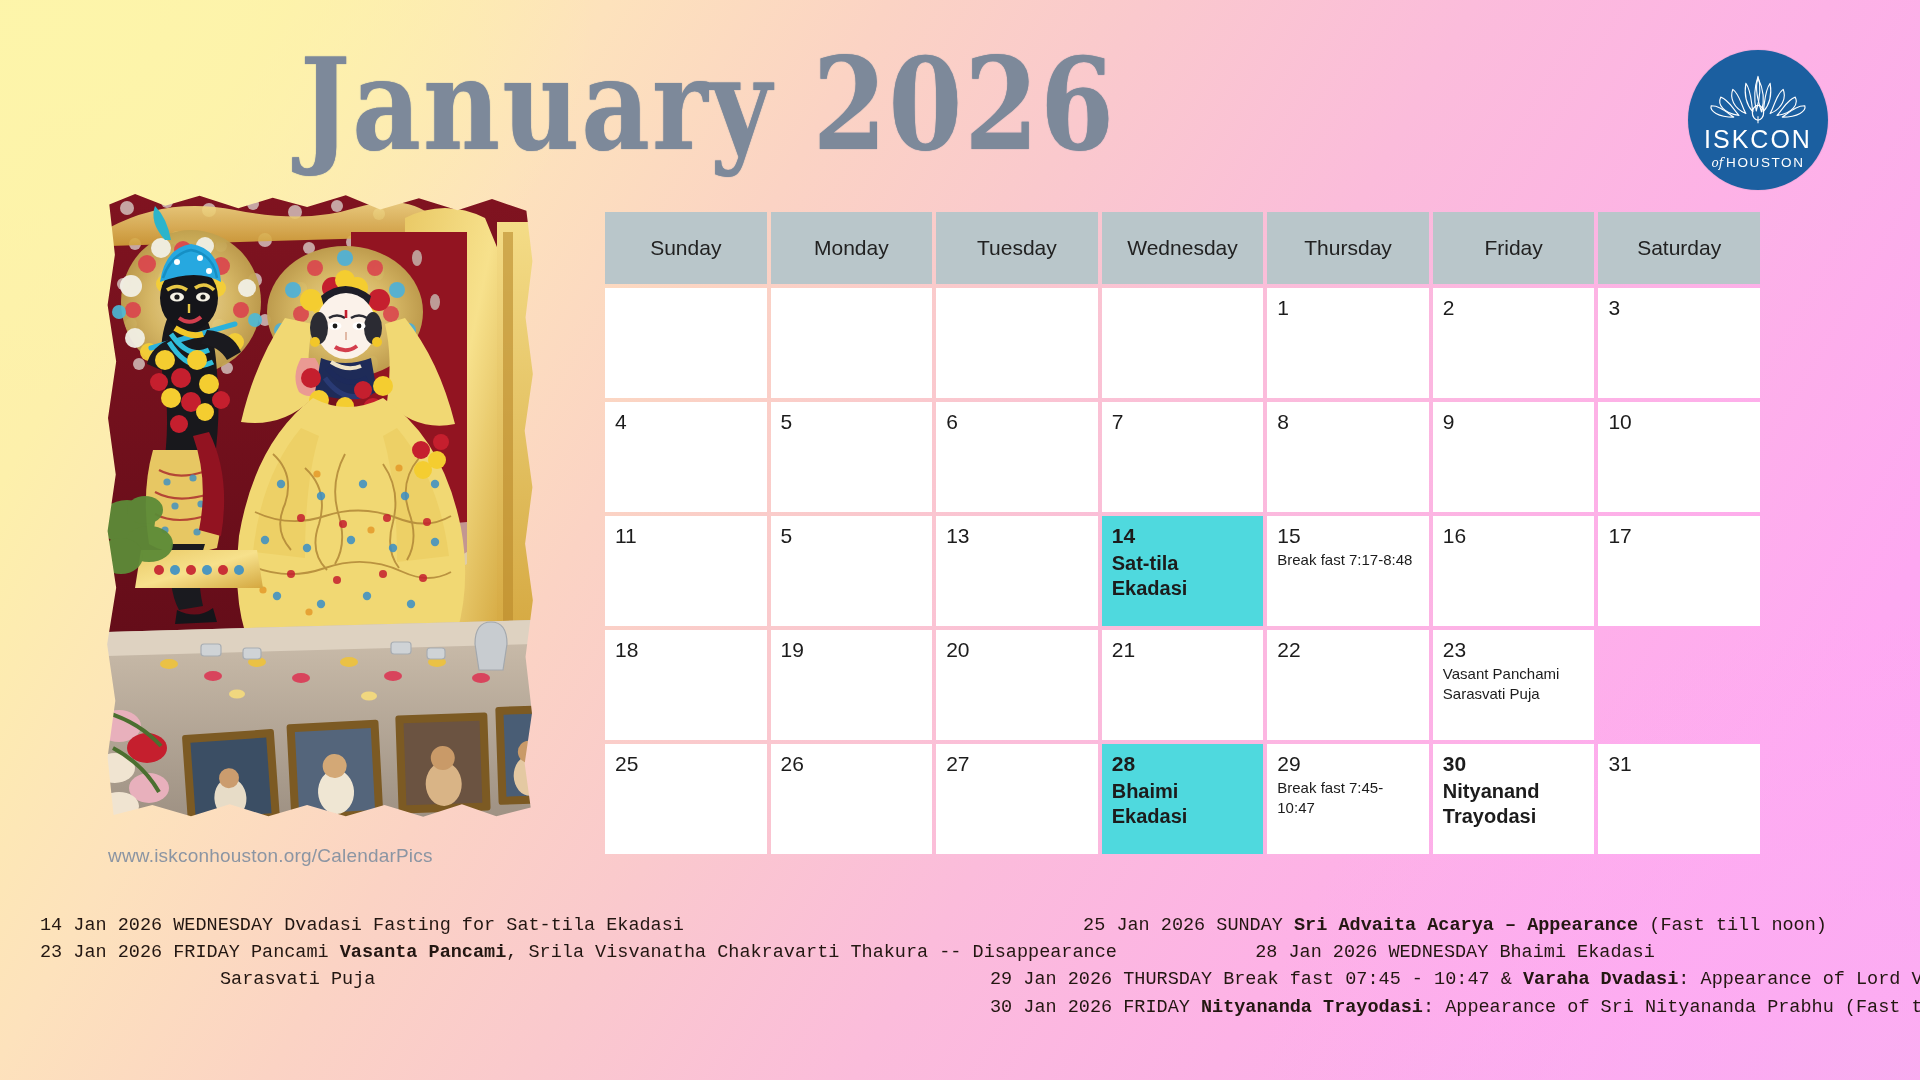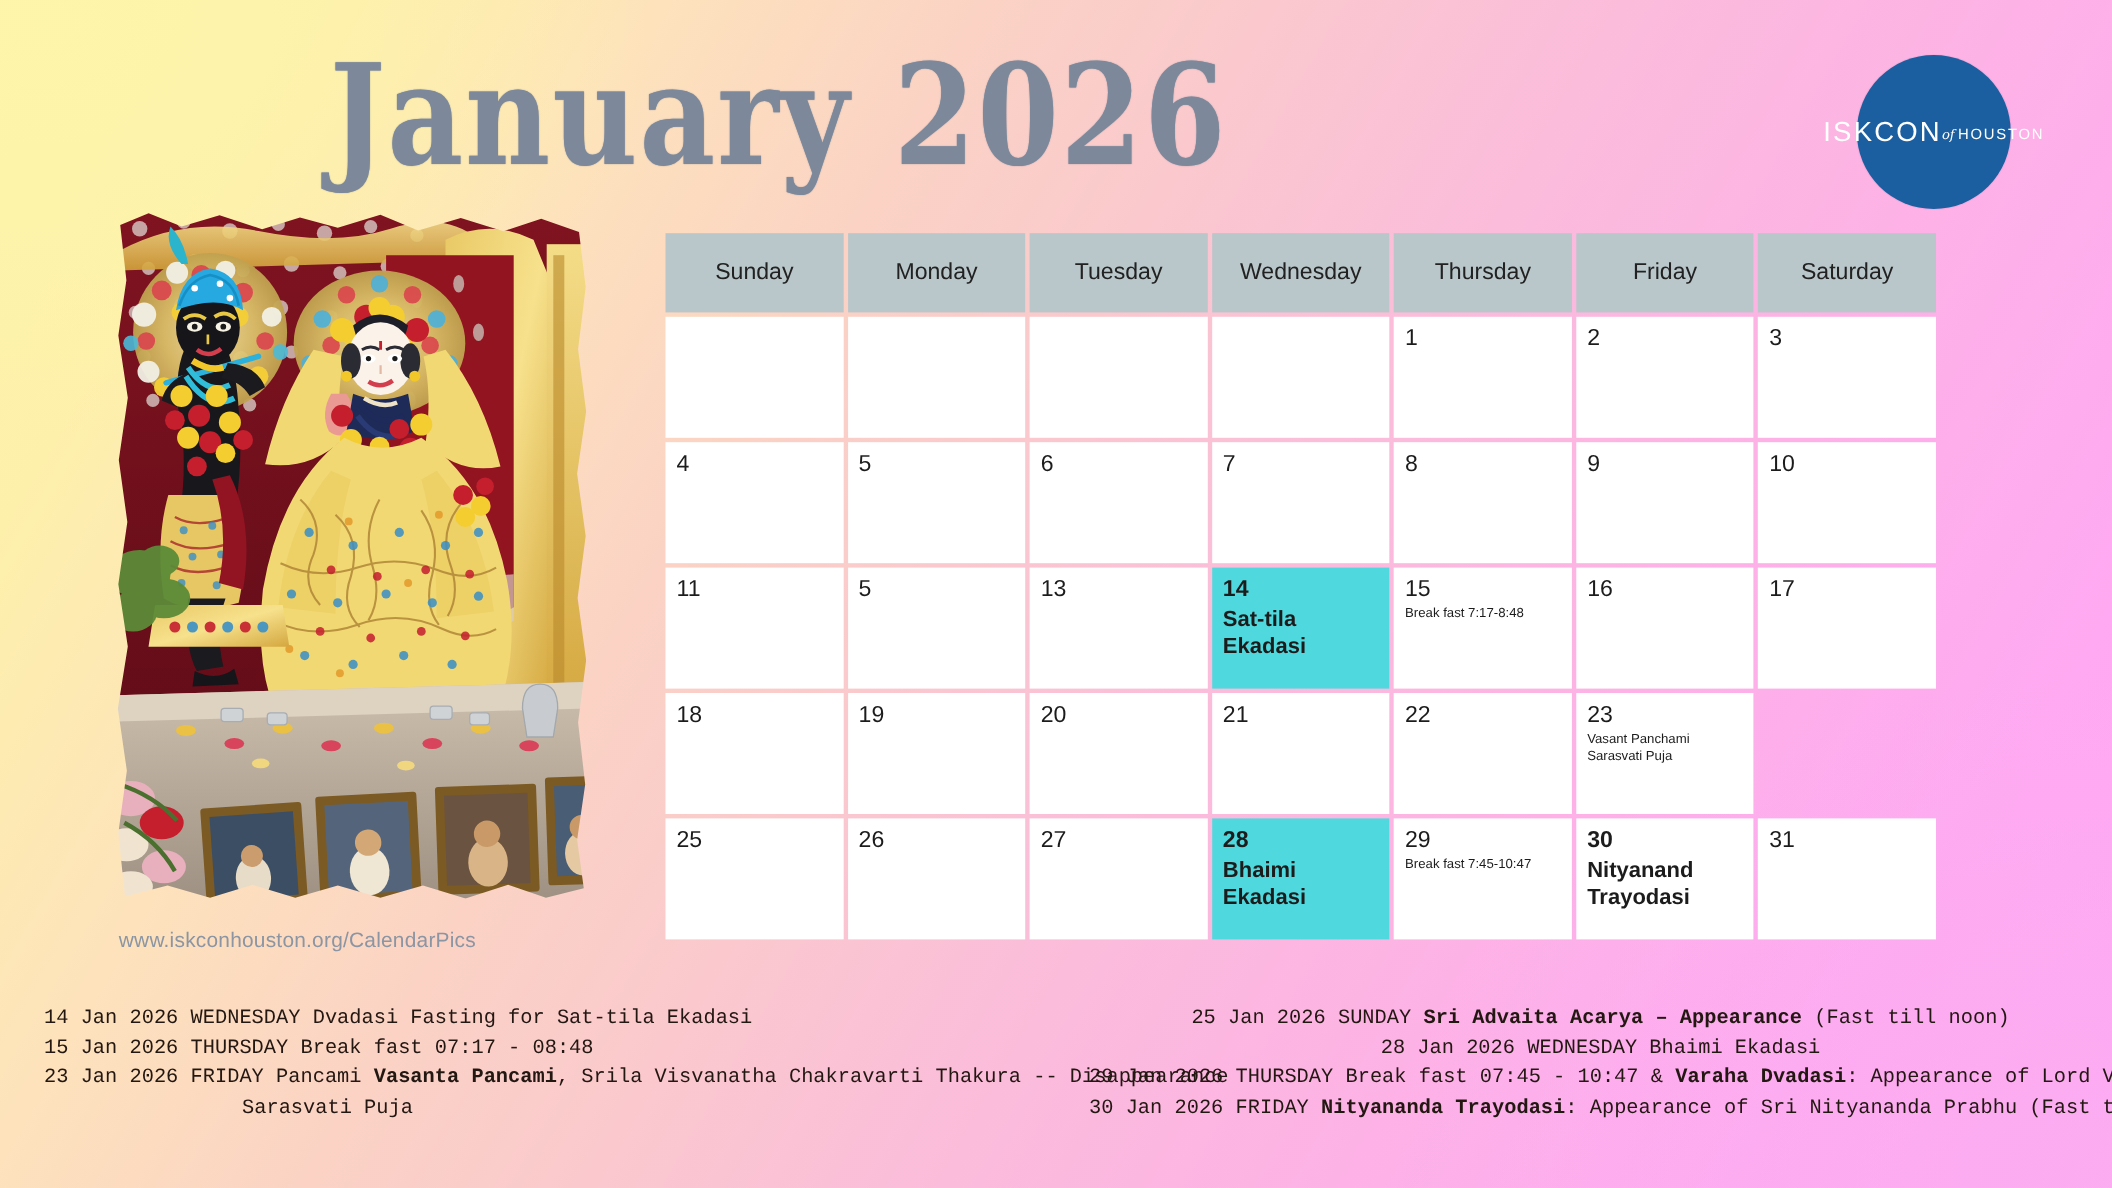--- a/index.html
+++ b/index.html
@@ -64,21 +64,21 @@
   
   #logo {
     position: absolute;
     right: 92px;
     top: 50px;
     width: 140px;
     height: 140px;
     border-radius: 50%;
     background: #1b5fa0;
     display: flex;
-    flex-direction: row;
+    flex-direction: column;
     align-items: center;
     justify-content: center;
     box-shadow: 0 0 0 1px rgba(0,0,0,0.04);
   }
   #logo .lotus { width: 104px; height: 54px; display: block; margin-bottom: 1px; }
   #logo .brand {
     color: #ffffff;
     font-size: 25px;
     letter-spacing: 2.0px;
     font-family: "Liberation Sans", sans-serif;
@@ -182,21 +182,21 @@
   .cal-cell.hl { background: #4fd9de; }
   .daynum {
     font-size: 21px;
     color: #1c1c1c;
     line-height: 1.18;
     font-family: "Liberation Sans", sans-serif;
   }
   .cal-cell.hl .daynum,
   .cal-cell.bold-num .daynum { font-weight: 700; }
   .dayevents {
-    font-size: 12px;
+    font-size: 15px;
     color: #1c1c1c;
     line-height: 1.32;
     margin-top: 1px;
     font-family: "Liberation Sans", sans-serif;
   }
   .dayevents.big {
     font-size: 20px;
     font-weight: 700;
     line-height: 1.28;
     margin-top: 2px;
@@ -757,21 +757,20 @@
           <div class="cal-cell">
             <div class="daynum">31</div>
           </div>
         </div>
       </div>
   </div>
 
   <div id="notes">
     <div id="notes-left" class="notes-col">
         <div class="note-line">14 Jan 2026 WEDNESDAY Dvadasi Fasting for Sat-tila Ekadasi</div>
-        <div class="note-line">15 Jan 2026 THURSDAY Break fast 07:17 - 08:48</div>
         <div class="note-line">23 Jan 2026 FRIDAY Pancami <b>Vasanta Pancami</b>, Srila Visvanatha Chakravarti Thakura -- Disappearance</div>
         <div class="note-line indent">Sarasvati Puja</div>
       </div>
     <div id="notes-right" class="notes-col">
         <div class="note-line">25 Jan 2026 SUNDAY  <b>Sri Advaita Acarya – Appearance</b> (Fast till noon)</div>
         <div class="note-line">28 Jan 2026 WEDNESDAY Bhaimi Ekadasi</div>
         <div class="note-line">29 Jan 2026 THURSDAY Break fast 07:45 - 10:47 &amp; <b>Varaha Dvadasi</b>: Appearance of Lord Varahadeva</div>
         <div class="note-line">30 Jan 2026 FRIDAY <b>Nityananda Trayodasi</b>: Appearance of Sri Nityananda Prabhu (Fast till noon)</div>
       </div>
   </div>

